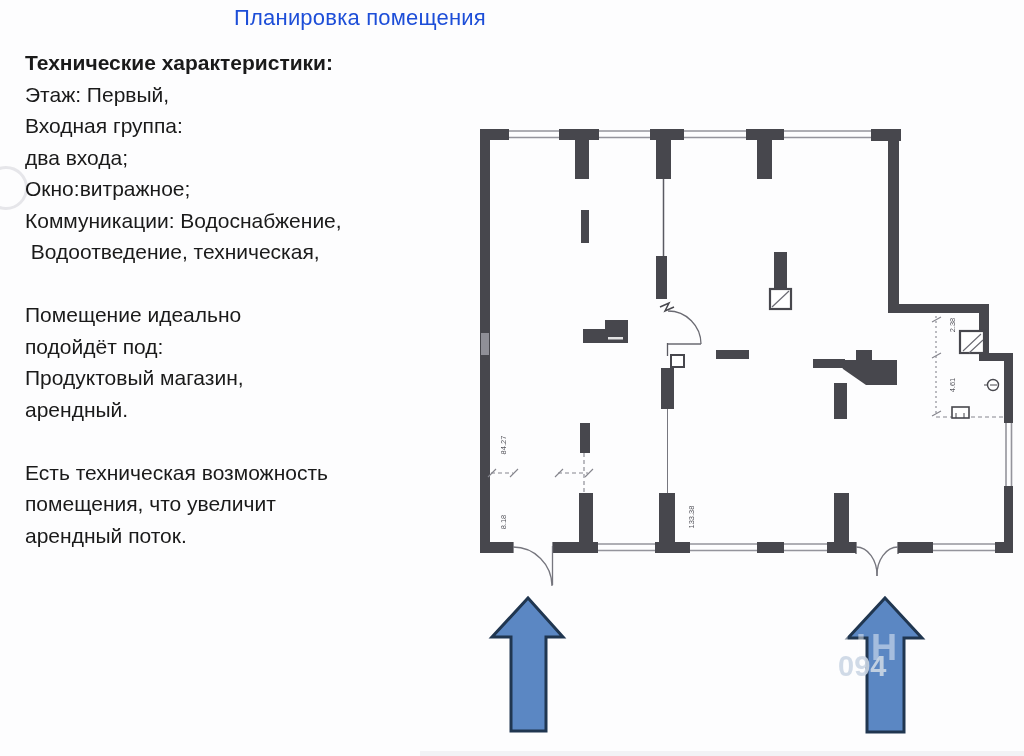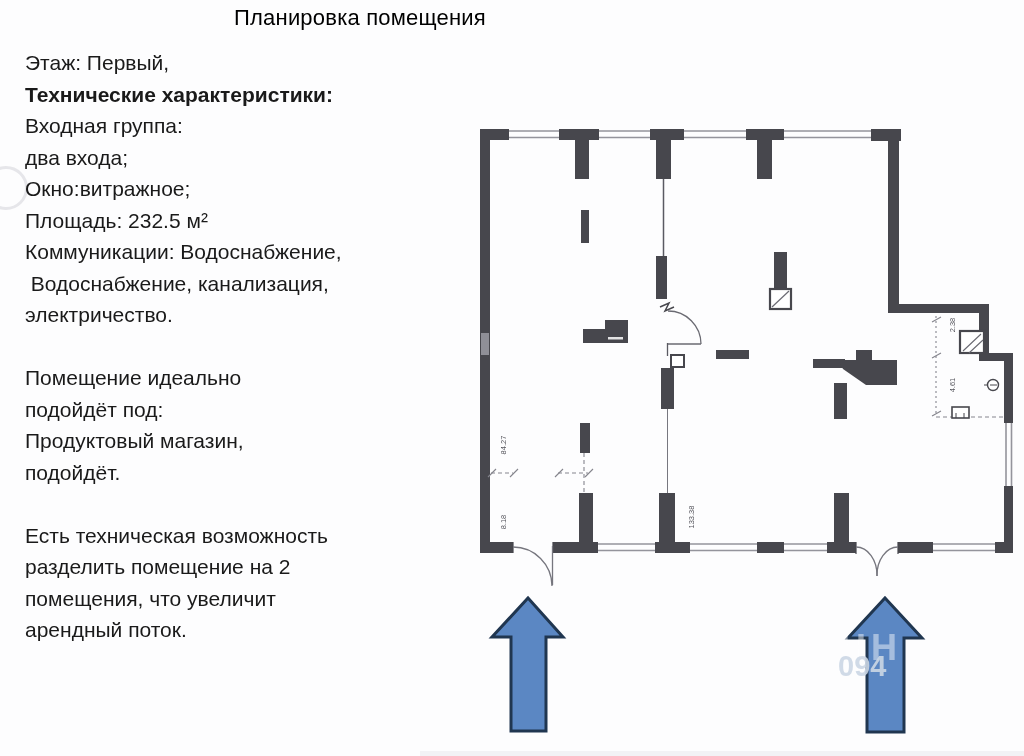--- a/index.html
+++ b/index.html
@@ -4,21 +4,21 @@
 <style>
   html,body{margin:0;padding:0;}
   body{
     width:1024px;height:756px;position:relative;overflow:hidden;
     background:#fdfdfe;
     font-family:"Liberation Sans","DejaVu Sans",sans-serif;
     color:#1a1a1a;
   }
   .title{
     position:absolute;left:0;top:5px;width:720px;text-align:center;
-    font-size:22px;color:#000000;letter-spacing:.2px;
+    font-size:22px;color:#1d4ed8;letter-spacing:.2px;
   }
   .leftcol{
     position:absolute;left:25px;top:47px;width:430px;
     font-size:21px;line-height:31.5px;
   }
   .tl{min-height:31.5px;white-space:pre;}
   .tl.bold{font-weight:bold;}
   .plan-wrap{position:absolute;left:460px;top:116px;width:564px;height:626px;}
   svg text{font-family:"Liberation Sans","DejaVu Sans",sans-serif;}
   .wm-circle{
@@ -31,37 +31,34 @@
 </style>
 </head>
 <body>
 
 <div class="title">Планировка помещения</div>
 
 <div class="wm-circle"></div>
 <div class="bottom-strip"></div>
 
 <div class="leftcol">
+  <div class="tl bold">Технические характеристики:</div>
   <div class="tl">Этаж: Первый,</div>
-  <div class="tl bold">Технические характеристики:</div>
   <div class="tl">Входная группа:</div>
   <div class="tl">два входа;</div>
   <div class="tl">Окно:витражное;</div>
-  <div class="tl">Площадь: 232.5 м²</div>
   <div class="tl">Коммуникации: Водоснабжение,</div>
-  <div class="tl"> Водоснабжение, канализация,</div>
-  <div class="tl">электричество.</div>
+  <div class="tl"> Водоотведение, техническая,</div>
   <div class="tl"></div>
   <div class="tl">Помещение идеально</div>
   <div class="tl">подойдёт под:</div>
   <div class="tl">Продуктовый магазин,</div>
-  <div class="tl">подойдёт.</div>
+  <div class="tl">арендный.</div>
   <div class="tl"></div>
   <div class="tl">Есть техническая возможность</div>
-  <div class="tl">разделить помещение на 2</div>
   <div class="tl">помещения, что увеличит</div>
   <div class="tl">арендный поток.</div>
 </div>
 
 <div class="plan-wrap">
 <svg width="564" height="626" viewBox="460 130 564 626" xmlns="http://www.w3.org/2000/svg">
 
   <g fill="#47474d" stroke="none">
 
     <rect x="480" y="143" width="29" height="11"></rect>

